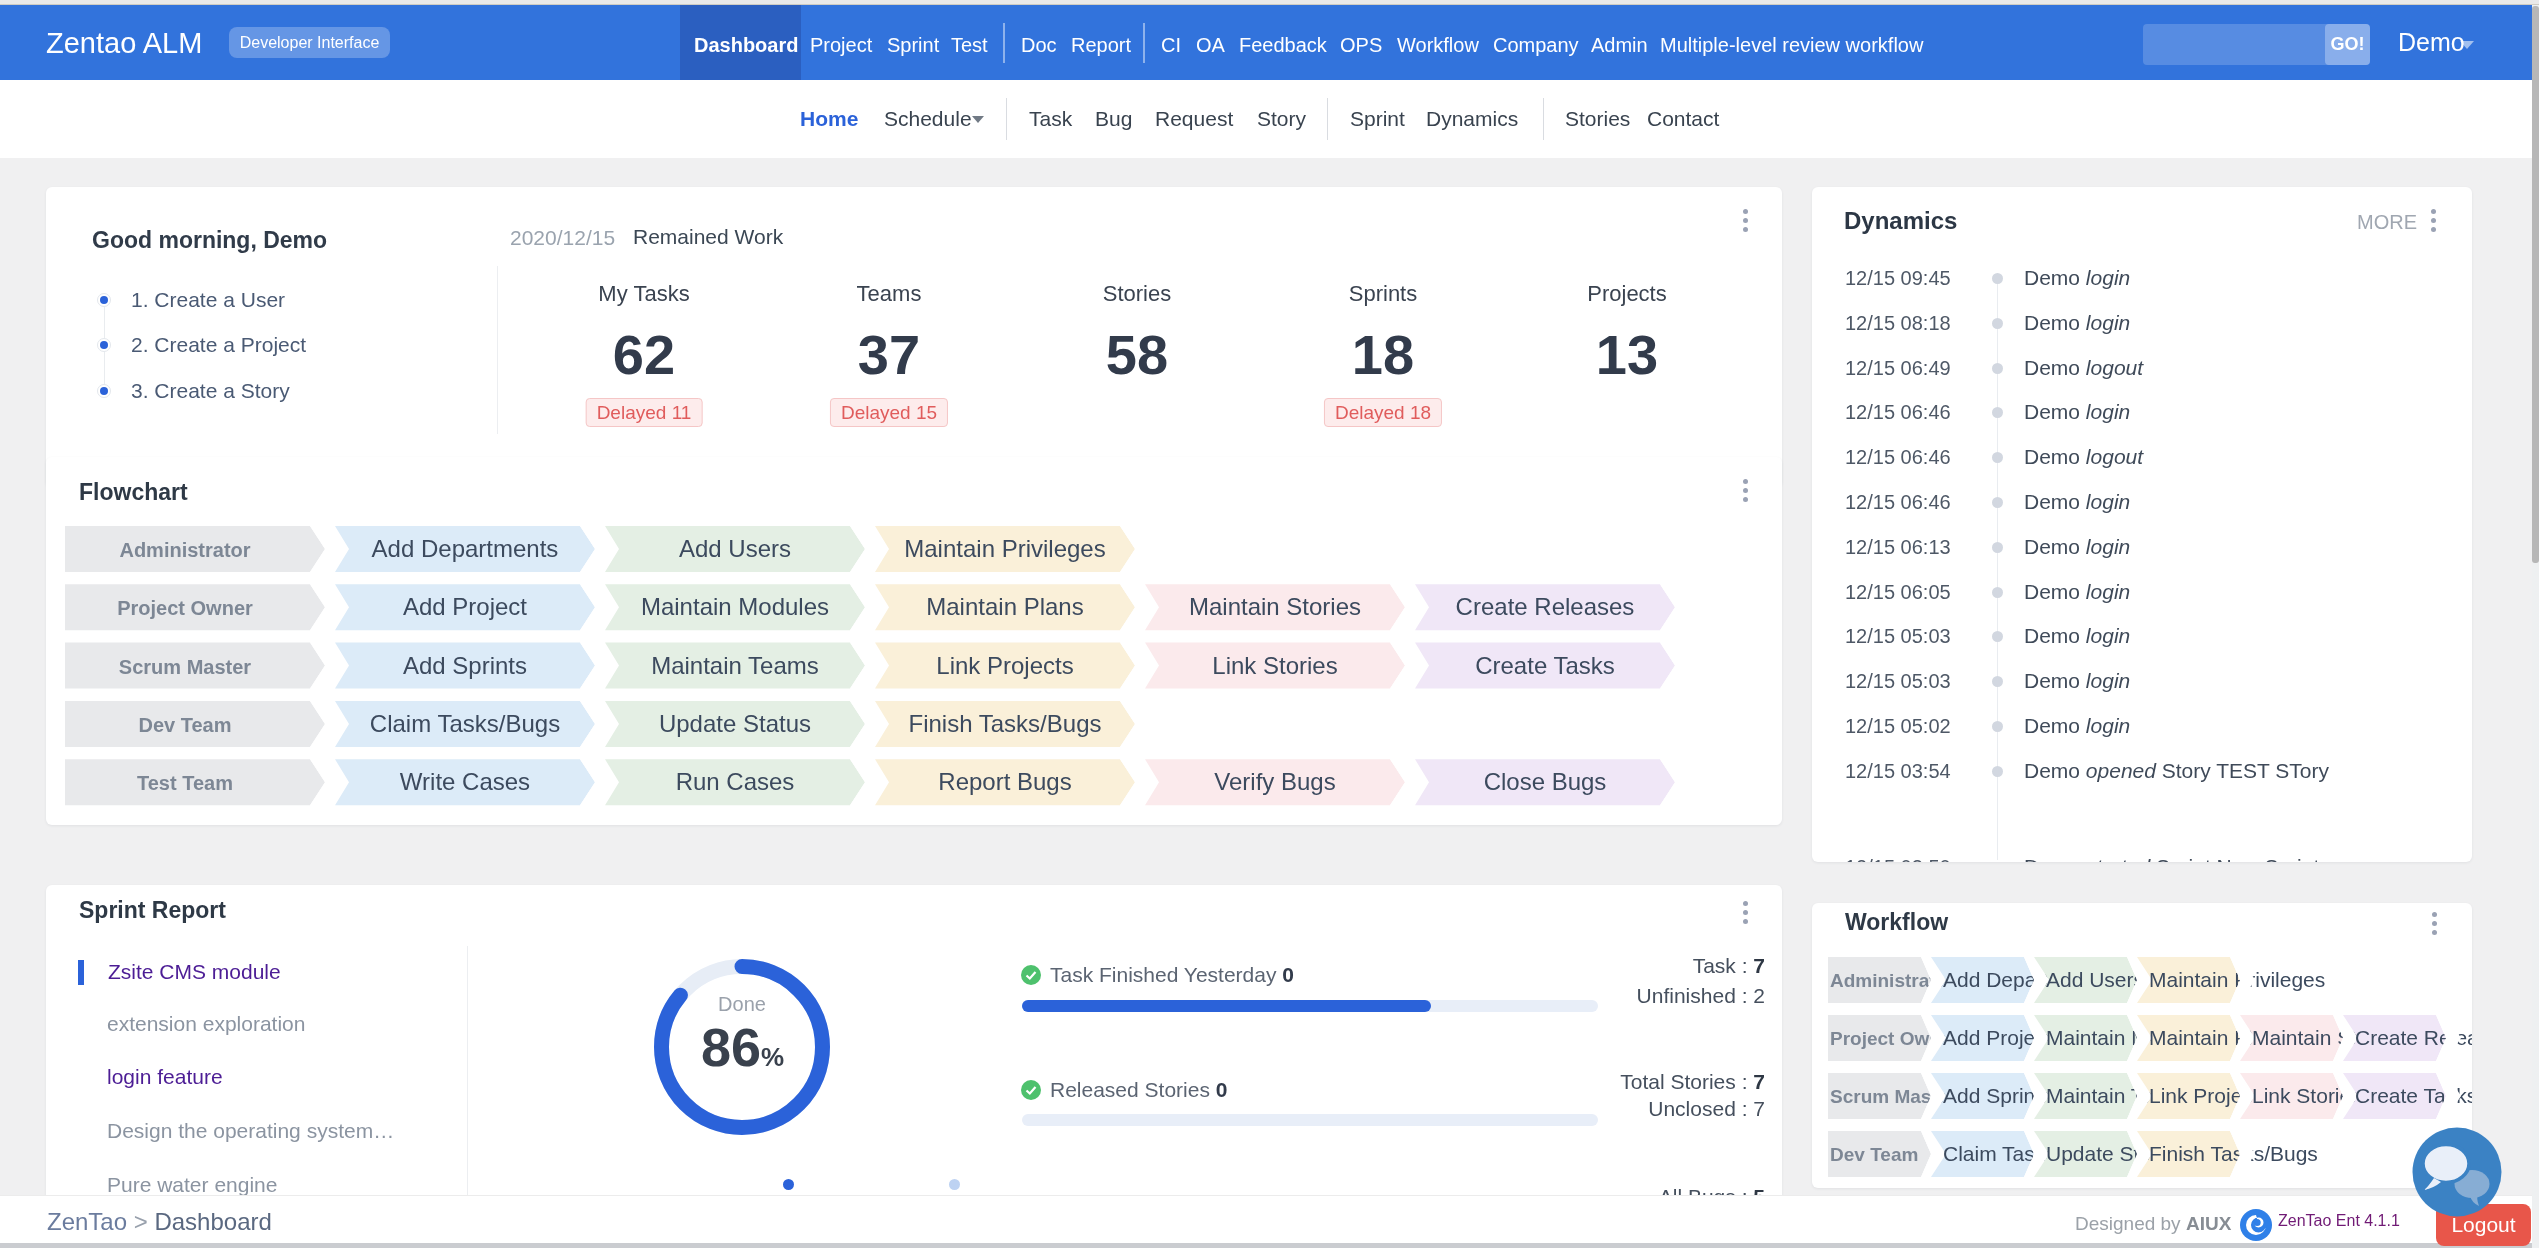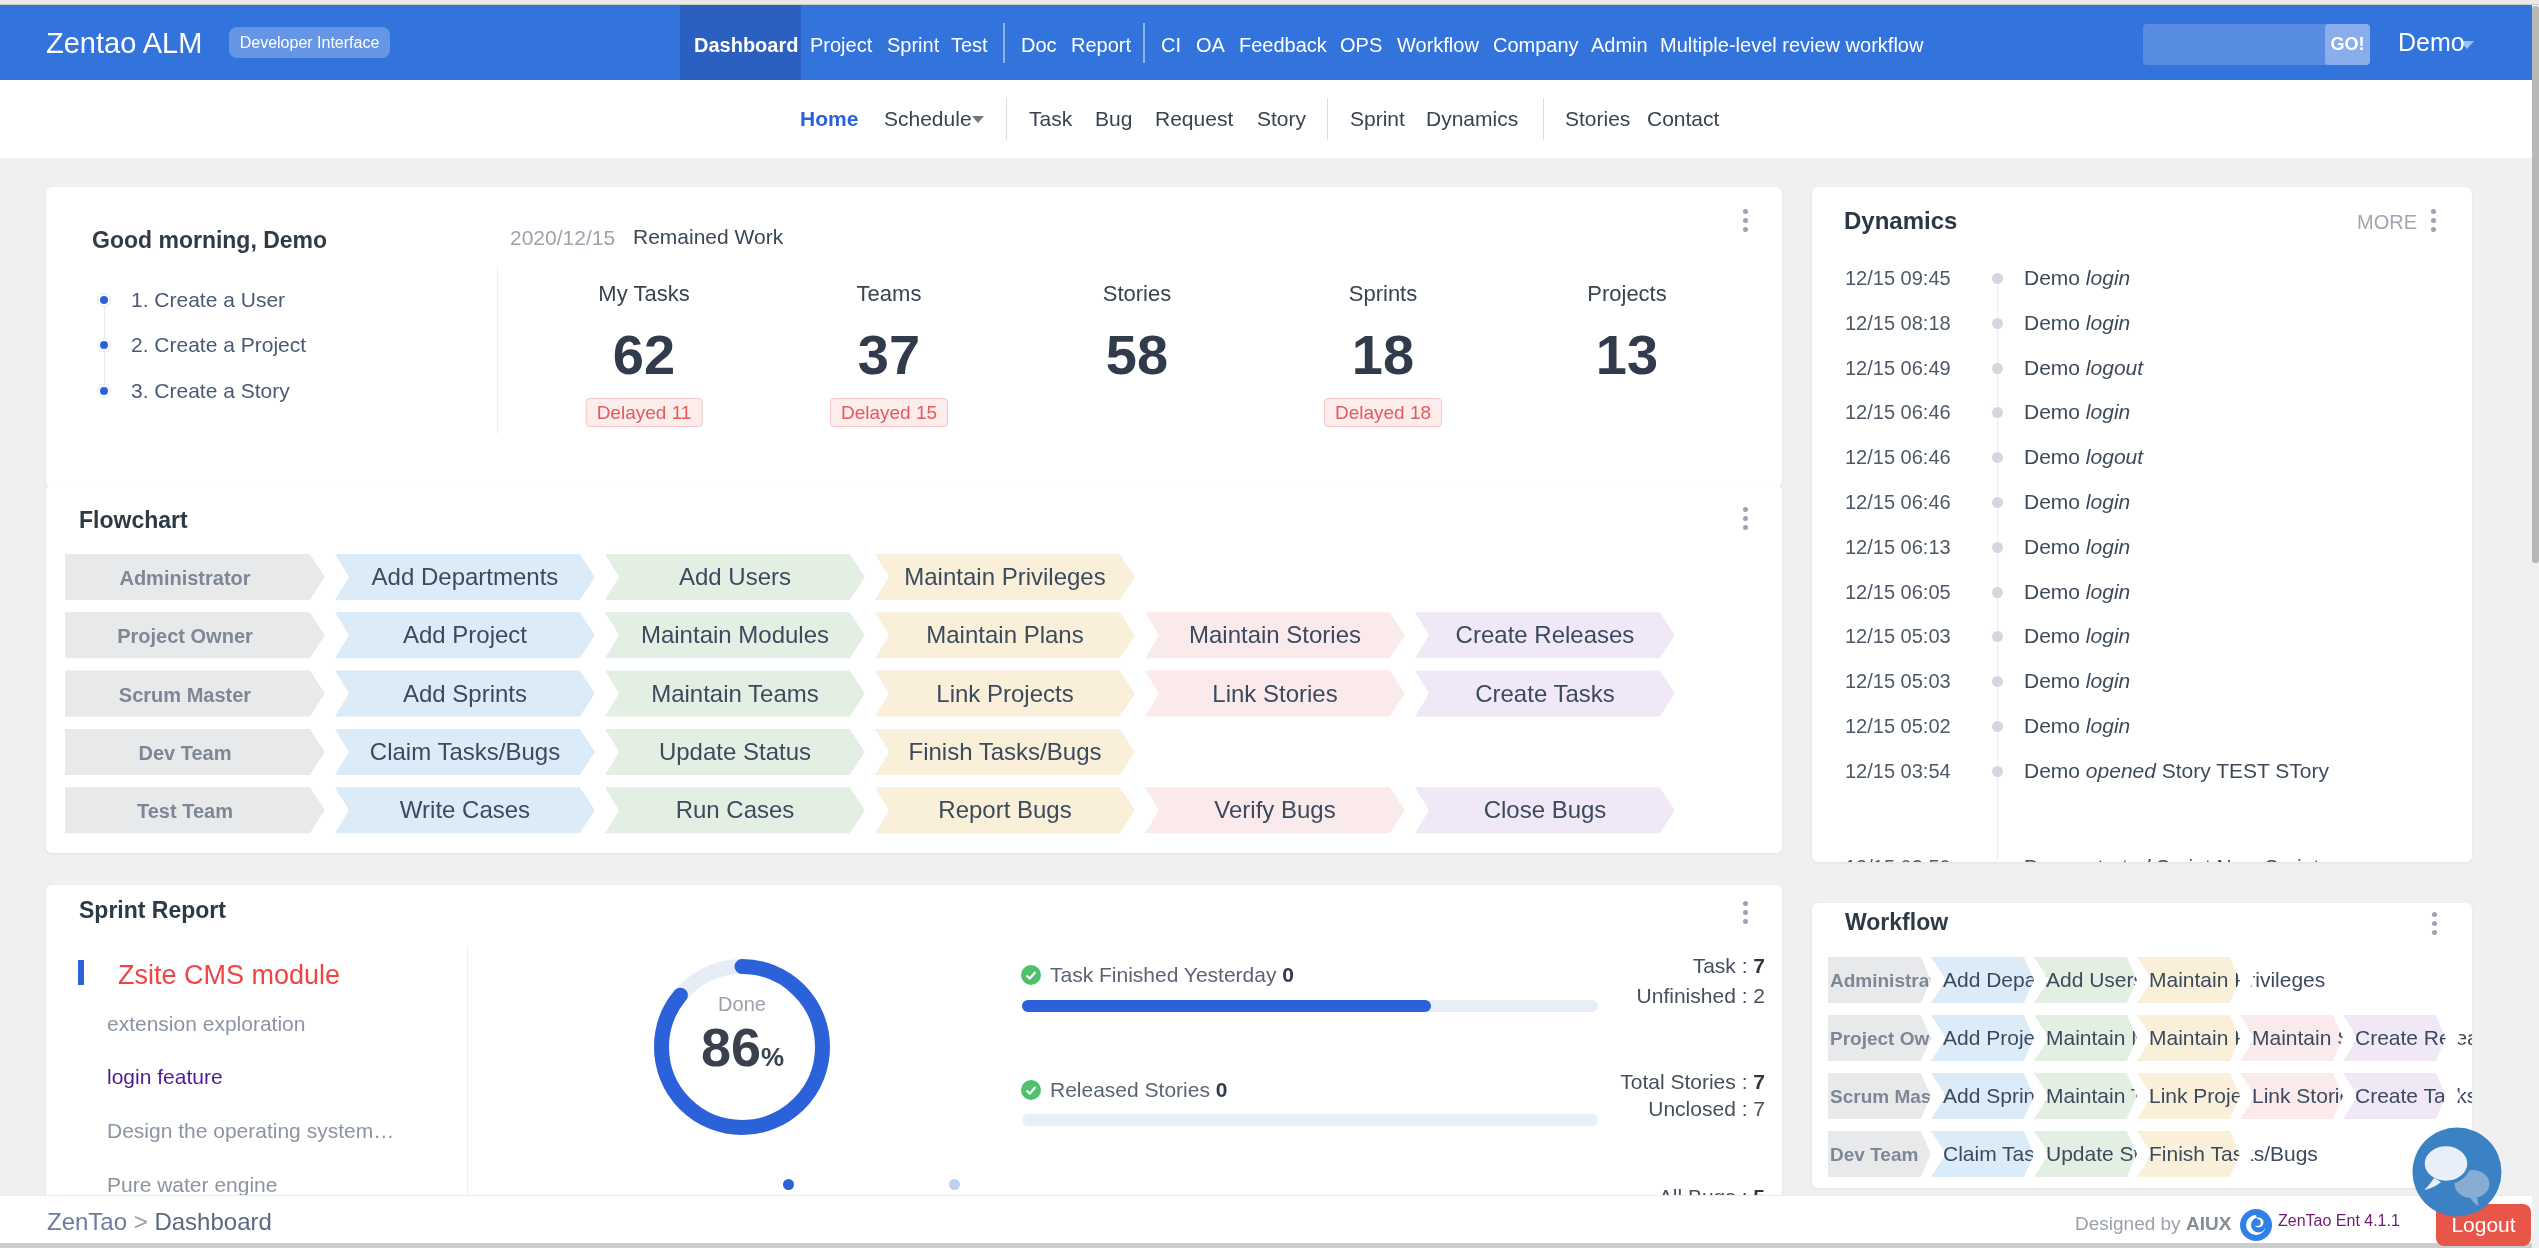--- a/index.html
+++ b/index.html
@@ -94,21 +94,21 @@
   <div class="statnum" style="left:598px;top:135px">62</div>
   <div class="statnum" style="left:843px;top:135px">37</div>
   <div class="statnum" style="left:1091px;top:135px">58</div>
   <div class="statnum" style="left:1337px;top:135px">18</div>
   <div class="statnum" style="left:1581px;top:135px">13</div>
   <div class="pill" style="left:598px;top:211px">Delayed 11</div>
   <div class="pill" style="left:843px;top:211px">Delayed 15</div>
   <div class="pill" style="left:1337px;top:211px">Delayed 18</div>
 </div>
 
-<div class="card" style="left:46px;top:485px;width:1736px;height:368px">
+<div class="card" style="left:46px;top:457px;width:1736px;height:368px">
   <div class="ctitle" style="left:33px;top:22px">Flowchart</div>
   <div class="kebab" style="left:1697px;top:22px">
       <i></i>
       <i></i>
       <i></i>
     </div>
   <svg width="1700" height="293" style="position:absolute;left:19px;top:68.7px">
       <g transform="translate(0,0.0)">
         <polygon points="0,0 245,0 260,23 245,46 0,46" fill="#e8e9eb"></polygon>
         <text x="120" y="31" font-size="20" font-weight="bold" fill="#7d8795" text-anchor="middle">Administrator</text>
@@ -201,21 +201,21 @@
 </div>
 
 <div class="card" style="left:46px;top:885px;width:1736px;height:420px;border-radius:6px 6px 0 0">
   <div class="ctitle" style="left:33px;top:12px">Sprint Report</div>
   <div class="kebab" style="left:1697px;top:16px">
       <i></i>
       <i></i>
       <i></i>
     </div>
   <div class="abs" style="left:32px;top:75px;width:6px;height:25px;background:#2b62d9"></div>
-  <div class="abs" style="left:72px;top:75px;font-size:27px;color:#ef4444">Zsite CMS module</div>
+  <div class="abs" style="left:62px;top:75px;font-size:21px;color:#4c1d95">Zsite CMS module</div>
   <div class="abs" style="left:61px;top:127px;font-size:21px;color:#8b94a1">extension exploration</div>
   <div class="abs" style="left:61px;top:180px;font-size:21px;color:#4c1d95">login feature</div>
   <div class="abs" style="left:61px;top:234px;font-size:21px;color:#8b94a1">Design the operating system…</div>
   <div class="abs" style="left:61px;top:288px;font-size:21px;color:#8b94a1">Pure water engine</div>
   <div class="abs" style="left:421px;top:61px;width:1px;height:359px;background:#eceef1"></div>
 
   <svg width="200" height="200" style="position:absolute;left:596px;top:61.5px">
     <circle cx="100" cy="100" r="80.5" fill="none" stroke="#e7edf6" stroke-width="15"></circle>
     <circle cx="100" cy="100" r="80.5" fill="none" stroke="#2b62d9" stroke-width="15" stroke-linecap="round" stroke-dasharray="435 71" transform="rotate(-90 100 100)"></circle>
   </svg>

